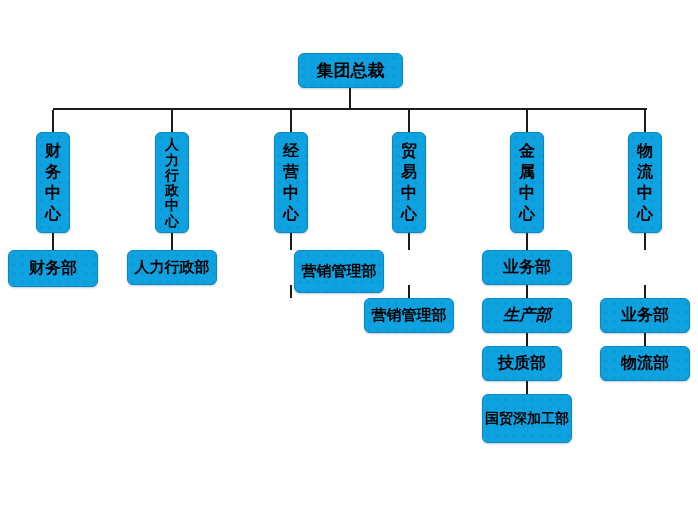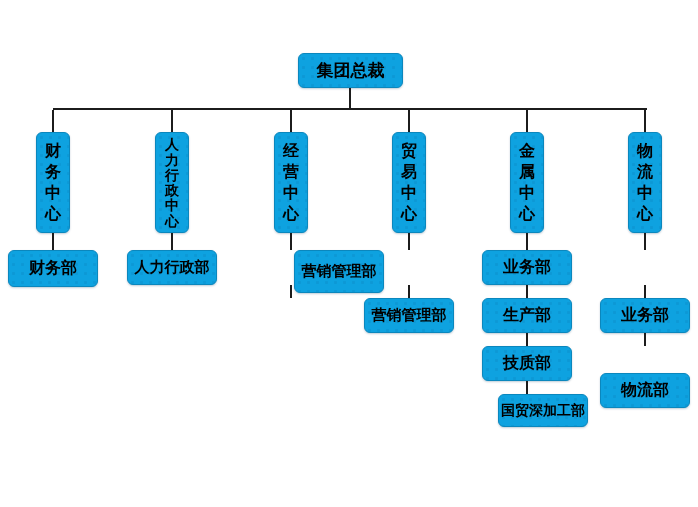--- a/index.html
+++ b/index.html
@@ -115,32 +115,32 @@
       <div class="vtext">
         <span>金</span>
         <span>属</span>
         <span>中</span>
         <span>心</span>
       </div>
     </div>
     <div class="line" style="left: 526px; top: 233px; width: 2px; height: 17px;"></div>
     <div class="node dept" style="left: 482px; top: 250px; width: 90px; height: 35px;">业务部</div>
     <div class="line" style="left: 526px; top: 285px; width: 2px; height: 13px;"></div>
-    <div class="node dept" style="left: 482px; top: 298px; width: 90px; height: 35px;">生产部</div>
+    <div class="node dept" style="left: 482px; top: 298px; width: 90px; height: 35px; font-style: italic;">生产部</div>
     <div class="line" style="left: 526px; top: 333px; width: 2px; height: 13px;"></div>
-    <div class="node dept" style="left: 482px; top: 346px; width: 90px; height: 35px;">技质部</div>
+    <div class="node dept" style="left: 482px; top: 346px; width: 80px; height: 35px;">技质部</div>
     <div class="line" style="left: 526px; top: 381px; width: 2px; height: 13px;"></div>
-    <div class="node dept len6" style="left: 498px; top: 394px; width: 90px; height: 33px;">国贸深加工部</div>
+    <div class="node dept len6" style="left: 482px; top: 394px; width: 90px; height: 49px;">国贸深加工部</div>
     <div class="line" style="left: 644px; top: 110px; width: 2px; height: 22px;"></div>
     <div class="node center" style="left: 628px; top: 132px; width: 34px; height: 101px;">
       <div class="vtext">
         <span>物</span>
         <span>流</span>
         <span>中</span>
         <span>心</span>
       </div>
     </div>
     <div class="line" style="left: 644px; top: 233px; width: 2px; height: 17px;"></div>
     <div class="line" style="left: 644px; top: 285px; width: 2px; height: 13px;"></div>
     <div class="node dept" style="left: 600px; top: 298px; width: 90px; height: 35px;">业务部</div>
     <div class="line" style="left: 644px; top: 333px; width: 2px; height: 13px;"></div>
-    <div class="node dept" style="left: 600px; top: 346px; width: 90px; height: 35px; margin-top: 27px;">物流部</div>
+    <div class="node dept" style="left: 600px; top: 346px; width: 90px; height: 35px;">物流部</div>
   </div>
 
 </body></html>

